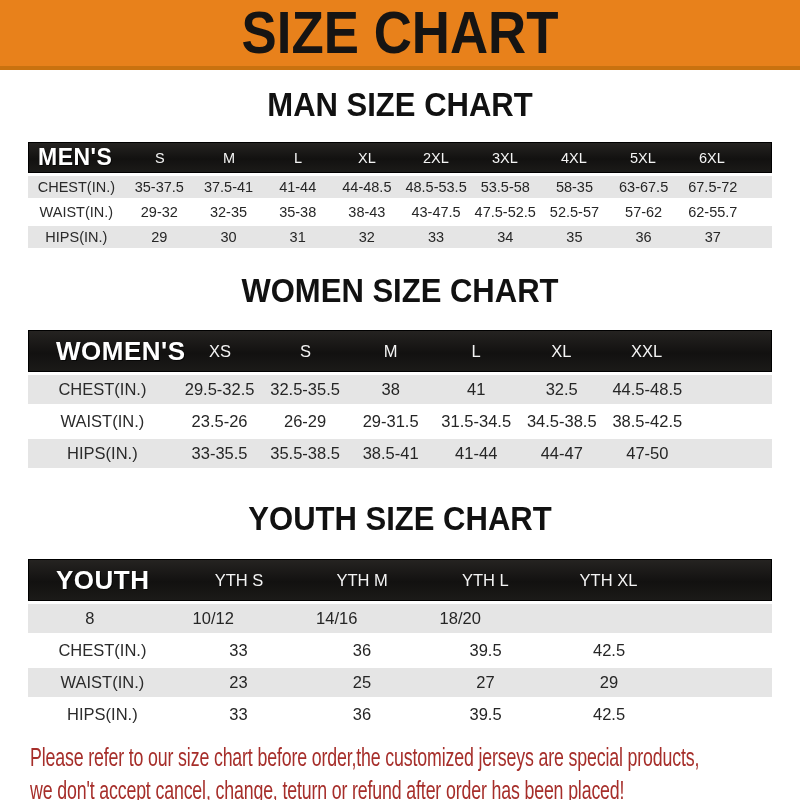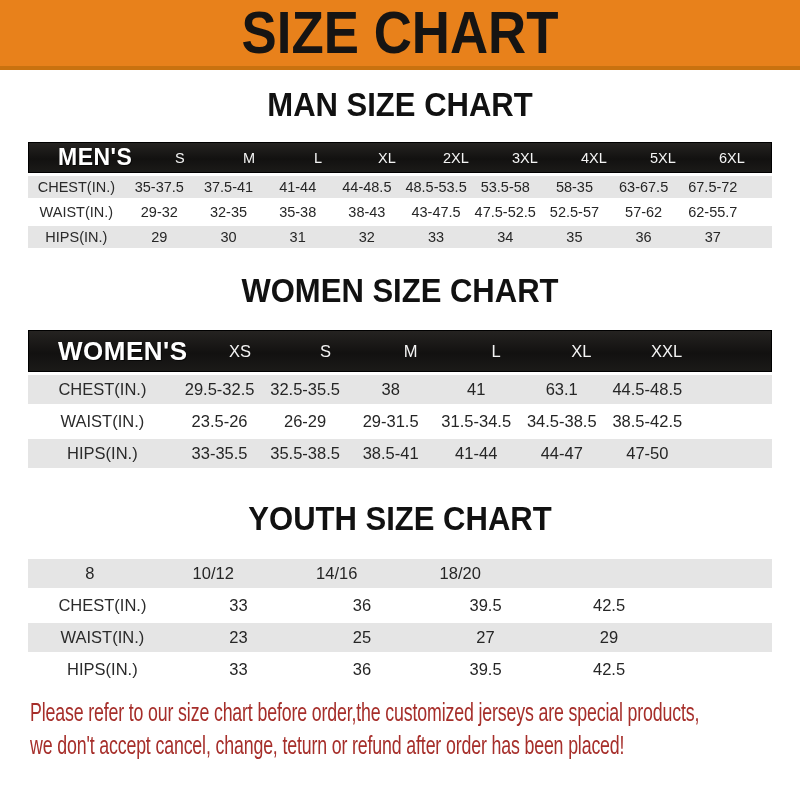--- a/index.html
+++ b/index.html
@@ -49,24 +49,23 @@
   .men-table  .label-cell{width:13%;}
   .men-table  .data-cell{width:9.3%;}
   .women-table .label-cell{width:20%;}
   .women-table .data-cell{width:11.5%;}
   .youth-table .label-cell{width:20%;}
   .youth-table .data-cell{width:16.6%;}
   
   .table-label{
     font-weight:bold;text-align:left;color:#fff;
     text-shadow:1px 1px 0 rgba(0,0,0,0.65);
-    margin-left:20px;
   }
   .men-table  .table-label{font-size:23px;padding-left:9px;letter-spacing:0.5px;}
-  .women-table .table-label,.youth-table .table-label{font-size:26px;padding-left:9px;letter-spacing:0.5px;}
+  .women-table .table-label,.youth-table .table-label{font-size:26px;padding-left:27px;letter-spacing:0.5px;}
   .size-head{color:#f4f4f4;}
   .men-table  .size-head{font-size:16px;}
   .women-table .size-head,.youth-table .size-head{font-size:19px;}
   
   .row-label{color:#2b2b2b;}
   .men-table  .row-label,.men-table  .data-cell{font-size:14.5px;}
   .women-table .row-label,.women-table .data-cell,
   .youth-table .row-label,.youth-table .data-cell{font-size:16.5px;}
   
   .note{margin:12px 0 0 30px;width:740px;}
@@ -147,21 +146,21 @@
     <div class="cell data-cell size-head">L</div>
     <div class="cell data-cell size-head">XL</div>
     <div class="cell data-cell size-head">XXL</div>
   </div>
   <div class="trow row-gray">
     <div class="cell label-cell row-label">CHEST(IN.)</div>
     <div class="cell data-cell">29.5-32.5</div>
     <div class="cell data-cell">32.5-35.5</div>
     <div class="cell data-cell">38</div>
     <div class="cell data-cell">41</div>
-    <div class="cell data-cell">63.1</div>
+    <div class="cell data-cell">32.5</div>
     <div class="cell data-cell">44.5-48.5</div>
   </div>
   <div class="trow row-white">
     <div class="cell label-cell row-label">WAIST(IN.)</div>
     <div class="cell data-cell">23.5-26</div>
     <div class="cell data-cell">26-29</div>
     <div class="cell data-cell">29-31.5</div>
     <div class="cell data-cell">31.5-34.5</div>
     <div class="cell data-cell">34.5-38.5</div>
     <div class="cell data-cell">38.5-42.5</div>
@@ -173,20 +172,27 @@
     <div class="cell data-cell">38.5-41</div>
     <div class="cell data-cell">41-44</div>
     <div class="cell data-cell">44-47</div>
     <div class="cell data-cell">47-50</div>
   </div>
 </div>
 
 <h2 class="section-heading heading-youth">YOUTH SIZE CHART</h2>
 
 <div class="size-table youth-table">
+  <div class="thead">
+    <div class="cell label-cell table-label">YOUTH</div>
+    <div class="cell data-cell size-head">YTH S</div>
+    <div class="cell data-cell size-head">YTH M</div>
+    <div class="cell data-cell size-head">YTH L</div>
+    <div class="cell data-cell size-head">YTH XL</div>
+  </div>
   <div class="trow row-gray">
     <div class="cell data-cell">8</div>
     <div class="cell data-cell">10/12</div>
     <div class="cell data-cell">14/16</div>
     <div class="cell data-cell">18/20</div>
   </div>
   <div class="trow row-white">
     <div class="cell label-cell row-label">CHEST(IN.)</div>
     <div class="cell data-cell">33</div>
     <div class="cell data-cell">36</div>

